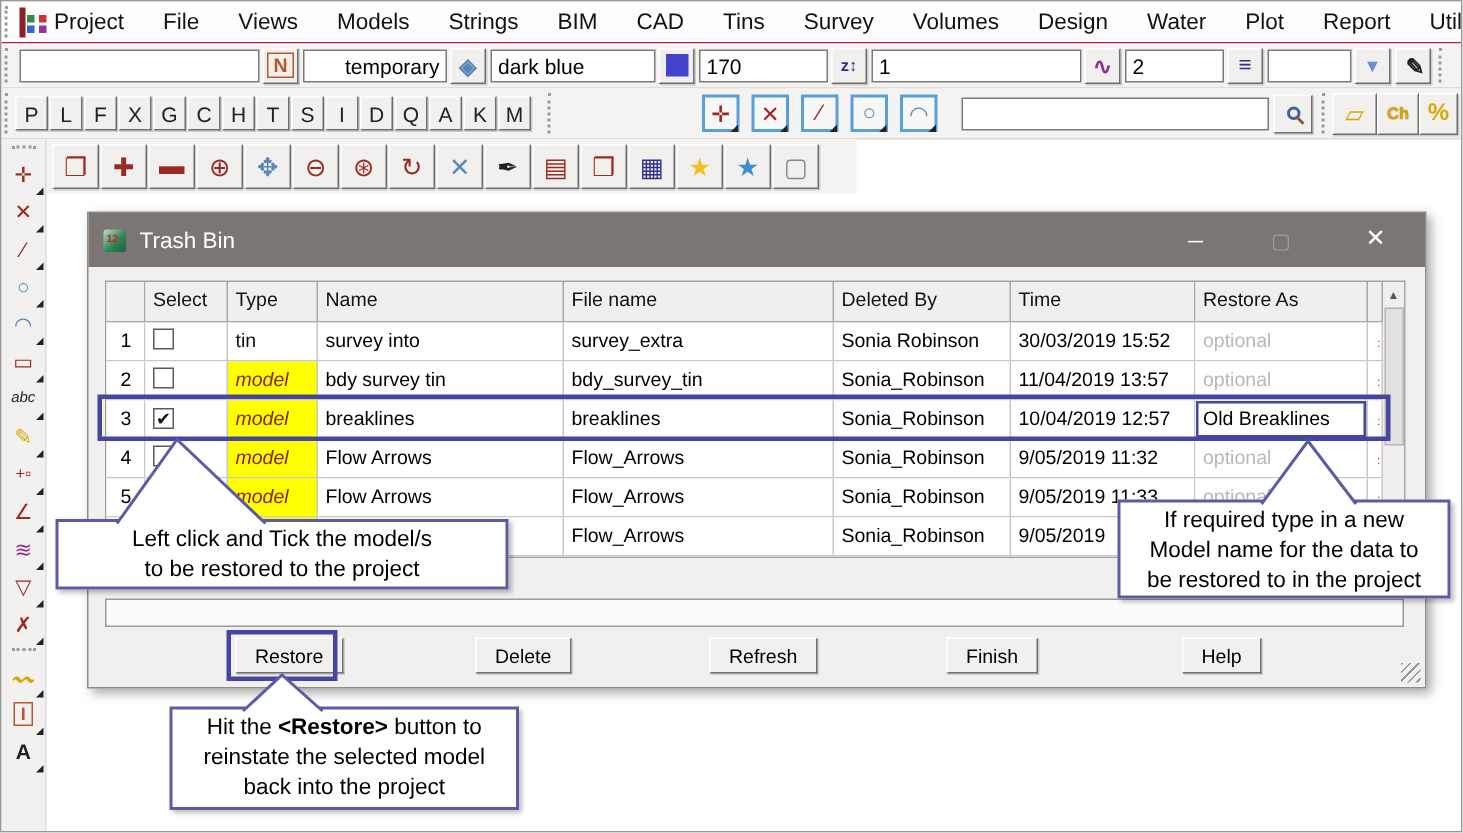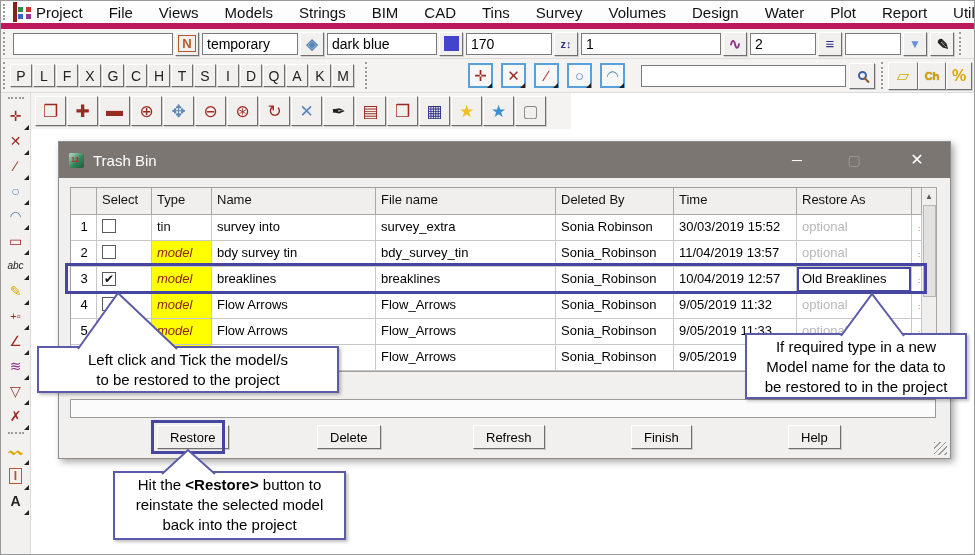--- a/index.html
+++ b/index.html
@@ -15,21 +15,21 @@
   .tinput { height:22px; border:1px solid #7a7a7a; background:#fff; font:14px "Liberation Sans",sans-serif; padding:0 4px; }
   .c-red { color:#9b2a20; }
   .c-gold { color:#d8a800; } .c-purple { color:#8b2f8b; } .c-navy { color:#30308c; }
   .c-steel { color:#5b87b8; } .c-black { color:#222; }
   .corner { position:relative; }
   .corner::after { content:""; position:absolute; right:-1px; bottom:-2px;
                    border-left:5px solid transparent; border-bottom:5px solid #222; }
 
   
   #menubar { position:absolute; left:0; top:0; width:975px; height:28px; background:#fdfdfd;
-             border-bottom:6px solid #be185d; display:flex; align-items:center; }
+             border-bottom:1px solid #be185d; display:flex; align-items:center; }
   #menubar .grip { margin-left:2px; }
   .appicon { width:22px; height:20px; margin:0 6px 0 6px; border:2px solid #8b2020; background:#fff; position:relative; }
   .appicon::before { content:""; position:absolute; left:3px; top:3px; width:5px; height:5px;
                      background:#2e8b57; box-shadow:8px 0 0 #c33, 0 7px 0 #36c, 8px 7px 0 #939; }
   .menu-item { padding:0 13px; font-size:15px; color:#111; white-space:nowrap; }
 
   
   #fieldbar { position:absolute; left:0; top:28px; width:975px; height:30px; background:#f4f3f2;
               border-bottom:1px solid #dcdcdc; display:flex; align-items:center; gap:3px; }
   .fgroup { display:flex; align-items:center; gap:2px; }
@@ -138,21 +138,21 @@
 
   <div id="fieldbar">
     <div class="grip"></div>
     <div class="fgroup">
       <input class="tinput" style="width: 160px;" value="">
       <span class="tbtn fbtn">
           <span style="color:#b35a2a;border:1px solid #b35a2a;padding:0 3px;font-size:13px">N</span>
         </span>
     </div>
     <div class="fgroup">
-      <input class="tinput" style="width: 96px;" value="temporary">
+      <input class="tinput" style="width: 96px; text-align: right;" value="temporary">
       <span class="tbtn fbtn">
           <span class="c-steel">◈</span>
         </span>
     </div>
     <div class="fgroup">
       <input class="tinput" style="width: 110px;" value="dark blue">
       <span class="tbtn fbtn">
           <span style="display:inline-block;width:15px;height:15px;background:#4343cc"></span>
         </span>
     </div>

